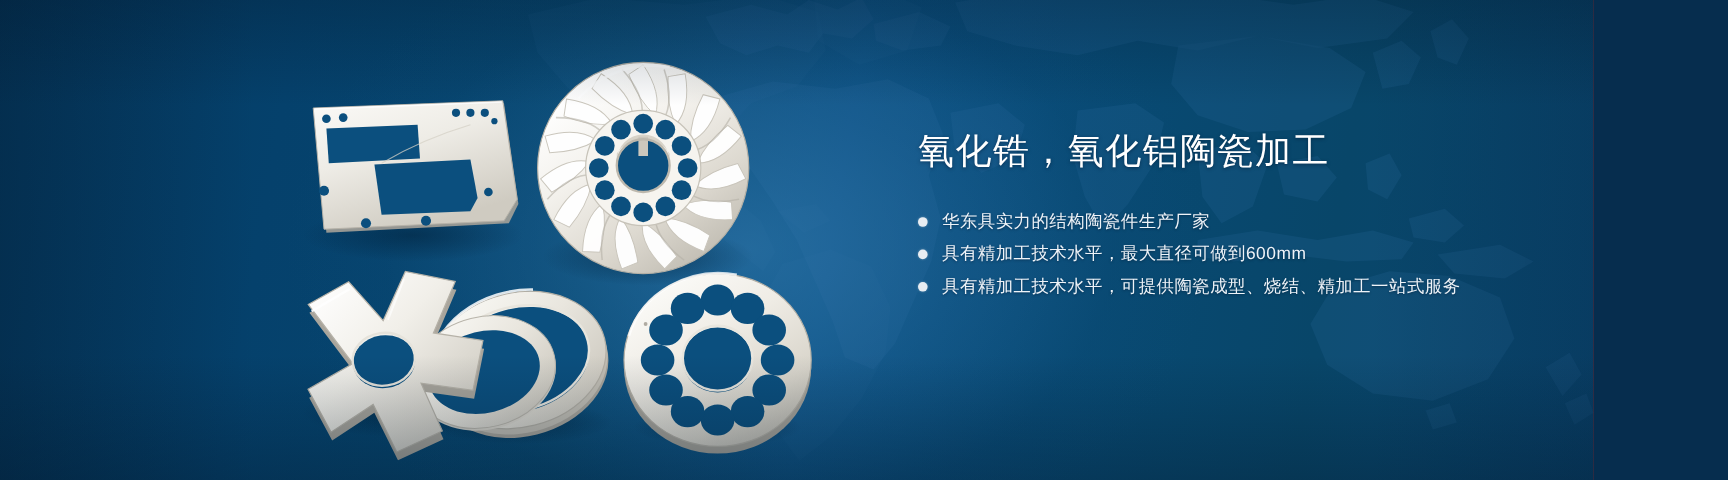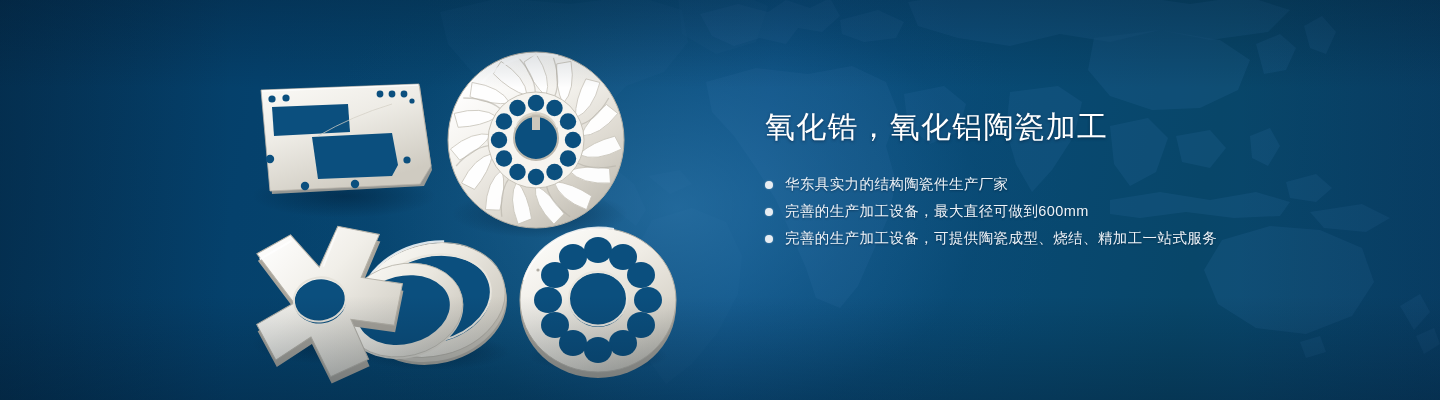--- a/index.html
+++ b/index.html
@@ -5,21 +5,21 @@
 <style>
   * { margin:0; padding:0; box-sizing:border-box; }
   html,body{
     width:1440px; height:400px; overflow:hidden;
     background:#062d4e;
     font-family:"Liberation Sans","DejaVu Sans",sans-serif;
   }
 
   .banner{
     position:relative;
-    width:1440px; height:400px;
+    width:1328px; height:400px;
     overflow:hidden;
     background:#7f1d1d;
   }
 
   
   .bg-base{
     position:absolute; inset:0;
     background:linear-gradient(100deg,
         #053a61 0%,
         #05416c 18%,
@@ -367,22 +367,22 @@
 
     <h1 class="headline">氧化锆，氧化铝陶瓷加工</h1>
 
     <ul class="bullets">
       <li class="bullet">
         <span class="bullet-dot"></span>
         <span class="bullet-text">华东具实力的结构陶瓷件生产厂家</span>
       </li>
       <li class="bullet">
         <span class="bullet-dot"></span>
-        <span class="bullet-text">完善的生产加工设备，最大直径可做到600mm</span>
+        <span class="bullet-text">具有精加工技术水平，最大直径可做到600mm</span>
       </li>
       <li class="bullet">
         <span class="bullet-dot"></span>
-        <span class="bullet-text">完善的生产加工设备，可提供陶瓷成型、烧结、精加工一站式服务</span>
+        <span class="bullet-text">具有精加工技术水平，可提供陶瓷成型、烧结、精加工一站式服务</span>
       </li>
     </ul>
   </div>
 
 </div>
 
 </body></html>

